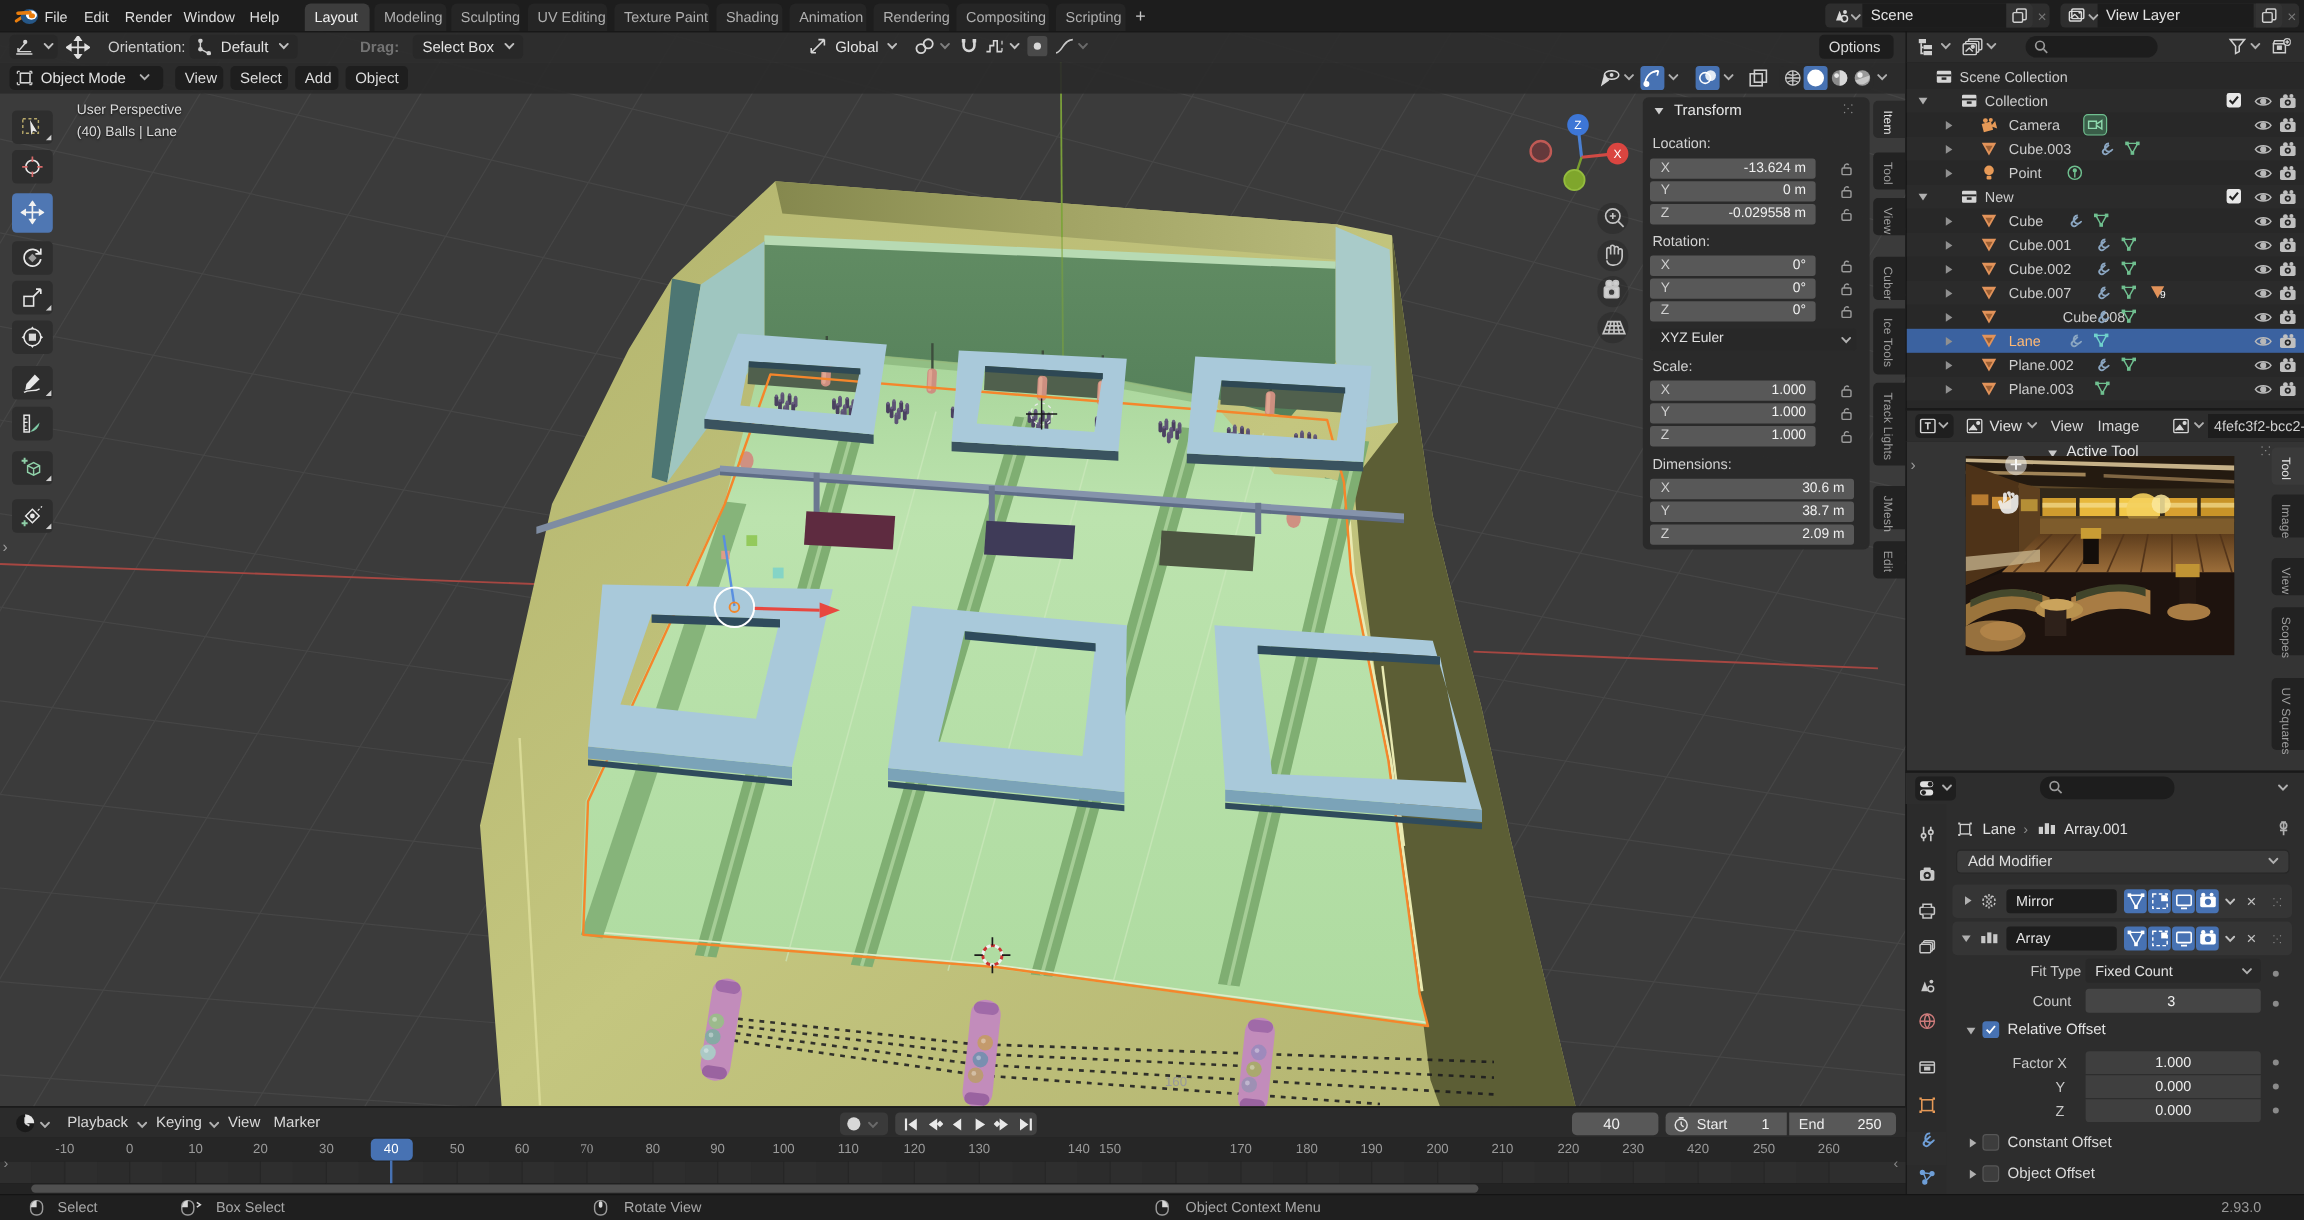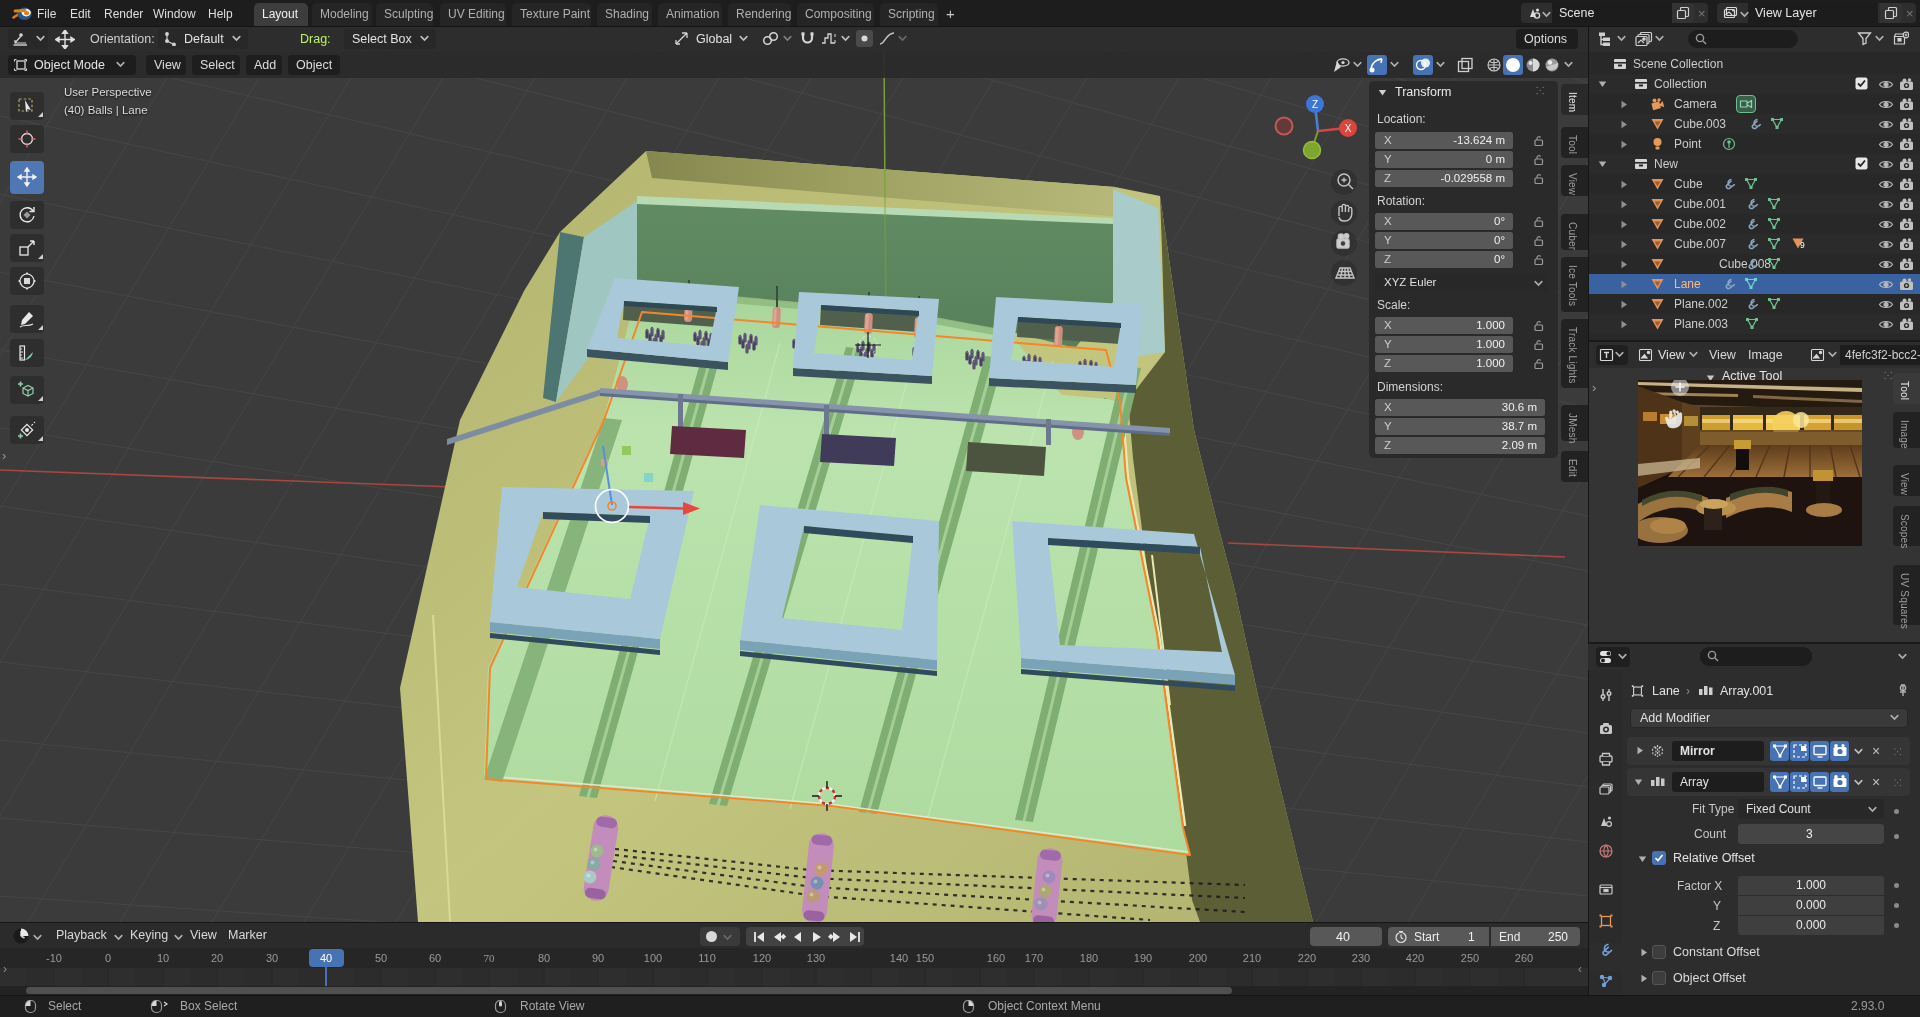--- a/index.html
+++ b/index.html
@@ -474,21 +474,21 @@
 <svg class="abs" style="left:163px;top:32px" width="15" height="14" viewBox="0 0 15 14" fill="none" stroke="#d0d0d0" stroke-width="1.2">
 <path d="M4 2 V9 M4 9 L10 12"></path>
       <circle cx="4" cy="2" r="1.3" fill="#d0d0d0"></circle>
       <circle cx="4" cy="9" r="1.3" fill="#d0d0d0"></circle>
       <circle cx="11" cy="12.5" r="1.3" fill="#d0d0d0"></circle>
     </svg>
 <div class="txt" style="left:184px;top:32px;font-size:12.5px;color:#e3e3e3;font-weight:400;">Default</div>
 <svg class="abs" style="left:232px;top:35px" width="9" height="7" viewBox="0 0 9 7">
       <path d="M1.2 1.6 L4.5 5 L7.8 1.6" fill="none" stroke="#c0c0c0" stroke-width="1.6" stroke-linecap="round"></path>
     </svg>
-<div class="txt" style="left:300px;top:32px;font-size:12.5px;color:#bef264;font-weight:400;">Drag:</div>
+<div class="txt" style="left:300px;top:32px;font-size:12.5px;color:#737373;font-weight:700;">Drag:</div>
 <div class="abs" style="left:344px;top:29px;width:92px;height:20px;background:#282828;border-radius:4px;"></div>
 <div class="txt" style="left:352px;top:32px;font-size:12.5px;color:#e3e3e3;font-weight:400;">Select Box</div>
 <svg class="abs" style="left:420px;top:35px" width="9" height="7" viewBox="0 0 9 7">
       <path d="M1.2 1.6 L4.5 5 L7.8 1.6" fill="none" stroke="#c0c0c0" stroke-width="1.6" stroke-linecap="round"></path>
     </svg>
 <svg class="abs" style="left:674px;top:31px" width="16" height="15" viewBox="0 0 16 15" fill="none" stroke="#d5d5d5" stroke-width="1.3">
       <path d="M2 13 L13 2 M13 2 h-5 M13 2 v5"></path>
       <path d="M2 13 h4 M2 13 v-4"></path>
     </svg>
 <div class="txt" style="left:696px;top:32px;font-size:12.5px;color:#e3e3e3;font-weight:400;">Global</div>
@@ -1435,21 +1435,21 @@
       <path d="M1.2 1.6 L4.5 5 L7.8 1.6" fill="none" stroke="#b0b0b0" stroke-width="1.6" stroke-linecap="round"></path>
     </svg>
 <div class="abs" style="left:1627px;top:737px;width:283px;height:28px;background:#353535;border-radius:4px;"></div>
     <svg class="abs" style="left:1636px;top:746px" width="8" height="9" viewBox="0 0 8 9">
       <path d="M1.5 0.8 L1.5 8.2 L7 4.5 Z" fill="#b0b0b0"></path>
     </svg>
     <svg class="abs" style="left:1650px;top:743px" width="16" height="16" viewBox="0 0 16 16">
       <path d="M7.5 2 V14 M5.5 4 C1.5 3 1.5 13 5.5 12 Q6.5 8 5.5 4 M9.5 4 C13.5 3 13.5 13 9.5 12 Q8.5 8 9.5 4" fill="none" stroke="#c8c8c8" stroke-width="1.2" stroke-dasharray="2 1.5"></path>
     </svg>
     <div class="abs" style="left:1672px;top:741px;width:92px;height:20px;background:#1d1d1d;border-radius:3px;"></div>
-    <div class="txt" style="left:1680px;top:744px;font-size:12px;color:#e3e3e3;font-weight:700;">Mirror</div>
+    <div class="txt" style="left:1680px;top:744px;font-size:12px;color:#e3e3e3;font-weight:400;">Mirror</div>
     <div class="abs" style="left:1770px;top:741px;width:19px;height:20px;background:#4772b3;border-radius:3px;"></div>
     <svg class="abs" style="left:1772px;top:743px" width="16" height="16" viewBox="0 0 16 16">
       <path d="M2.5 3 H13.5 L8 13 Z" fill="none" stroke="#fff" stroke-width="1.2"></path>
       <rect x="1" y="1.5" width="3" height="3" fill="#fff"></rect>
       <rect x="12" y="1.5" width="3" height="3" fill="#fff"></rect>
       <rect x="6.5" y="11.5" width="3" height="3" fill="#fff"></rect>
     </svg>
     <div class="abs" style="left:1790px;top:741px;width:19px;height:20px;background:#4772b3;border-radius:3px;"></div>
     <svg class="abs" style="left:1792px;top:743px" width="16" height="16" viewBox="0 0 16 16">
       <rect x="2" y="2" width="12" height="12" fill="none" stroke="#fff" stroke-width="1.2" stroke-dasharray="3 2"></rect>
@@ -1624,21 +1624,21 @@
 <div class="txt" style="left:435px;top:952px;font-size:11px;color:#9a9a9a;transform:translateX(-50%);">60</div>
 <div class="txt" style="left:489px;top:952px;font-size:11px;color:#9a9a9a;transform:translateX(-50%);font-family:Liberation Serif, serif;">70</div>
 <div class="txt" style="left:544px;top:952px;font-size:11px;color:#9a9a9a;transform:translateX(-50%);">80</div>
 <div class="txt" style="left:598px;top:952px;font-size:11px;color:#9a9a9a;transform:translateX(-50%);">90</div>
 <div class="txt" style="left:653px;top:952px;font-size:11px;color:#9a9a9a;transform:translateX(-50%);">100</div>
 <div class="txt" style="left:707px;top:952px;font-size:11px;color:#9a9a9a;transform:translateX(-50%);">110</div>
 <div class="txt" style="left:762px;top:952px;font-size:11px;color:#9a9a9a;transform:translateX(-50%);">120</div>
 <div class="txt" style="left:816px;top:952px;font-size:11px;color:#9a9a9a;transform:translateX(-50%);">130</div>
 <div class="txt" style="left:871px;top:952px;font-size:11px;color:#9a9a9a;transform:translateX(-50%);margin-left:28px;">140</div>
 <div class="txt" style="left:925px;top:952px;font-size:11px;color:#9a9a9a;transform:translateX(-50%);">150</div>
-<div class="txt" style="left:980px;top:952px;font-size:11px;color:#9a9a9a;transform:translateX(-50%);margin-left:16px;">160</div>
+<div class="txt" style="left:980px;top:896px;font-size:11px;color:#9a9a9a;transform:translateX(-50%);">160</div>
 <div class="txt" style="left:1034px;top:952px;font-size:11px;color:#9a9a9a;transform:translateX(-50%);">170</div>
 <div class="txt" style="left:1089px;top:952px;font-size:11px;color:#9a9a9a;transform:translateX(-50%);">180</div>
 <div class="txt" style="left:1143px;top:952px;font-size:11px;color:#9a9a9a;transform:translateX(-50%);">190</div>
 <div class="txt" style="left:1198px;top:952px;font-size:11px;color:#9a9a9a;transform:translateX(-50%);">200</div>
 <div class="txt" style="left:1252px;top:952px;font-size:11px;color:#9a9a9a;transform:translateX(-50%);">210</div>
 <div class="txt" style="left:1307px;top:952px;font-size:11px;color:#9a9a9a;transform:translateX(-50%);">220</div>
 <div class="txt" style="left:1361px;top:952px;font-size:11px;color:#9a9a9a;transform:translateX(-50%);">230</div>
 <div class="txt" style="left:1415px;top:952px;font-size:11px;color:#9a9a9a;transform:translateX(-50%);">420</div>
 <div class="txt" style="left:1470px;top:952px;font-size:11px;color:#9a9a9a;transform:translateX(-50%);">250</div>
 <div class="txt" style="left:1524px;top:952px;font-size:11px;color:#9a9a9a;transform:translateX(-50%);">260</div>

